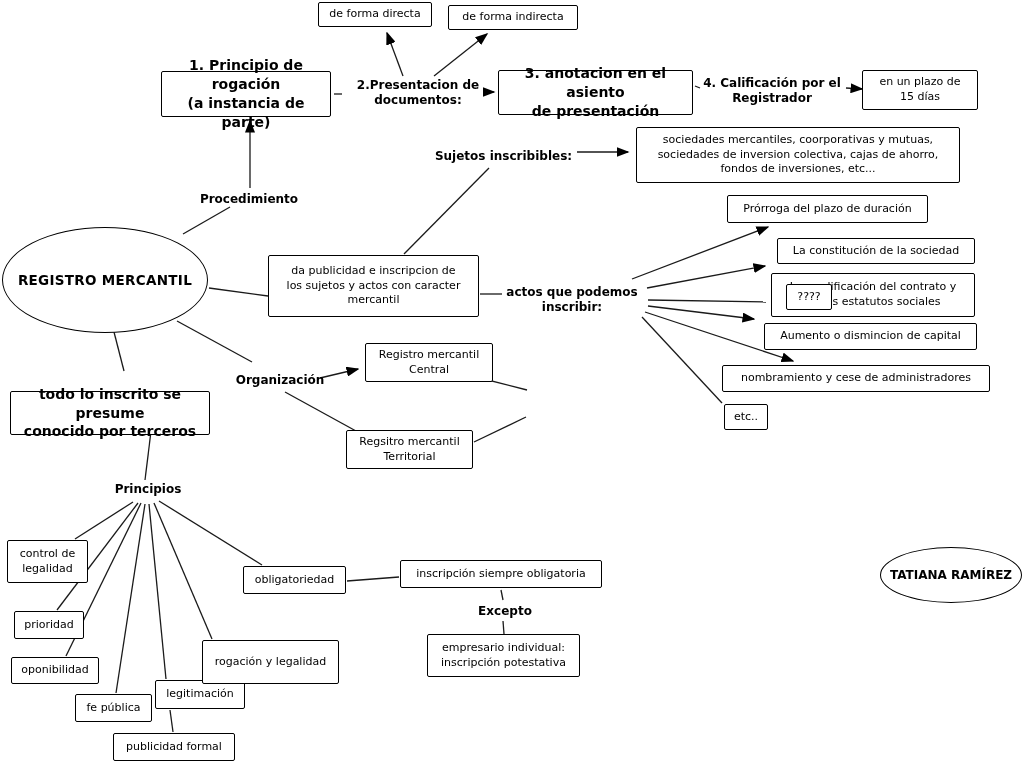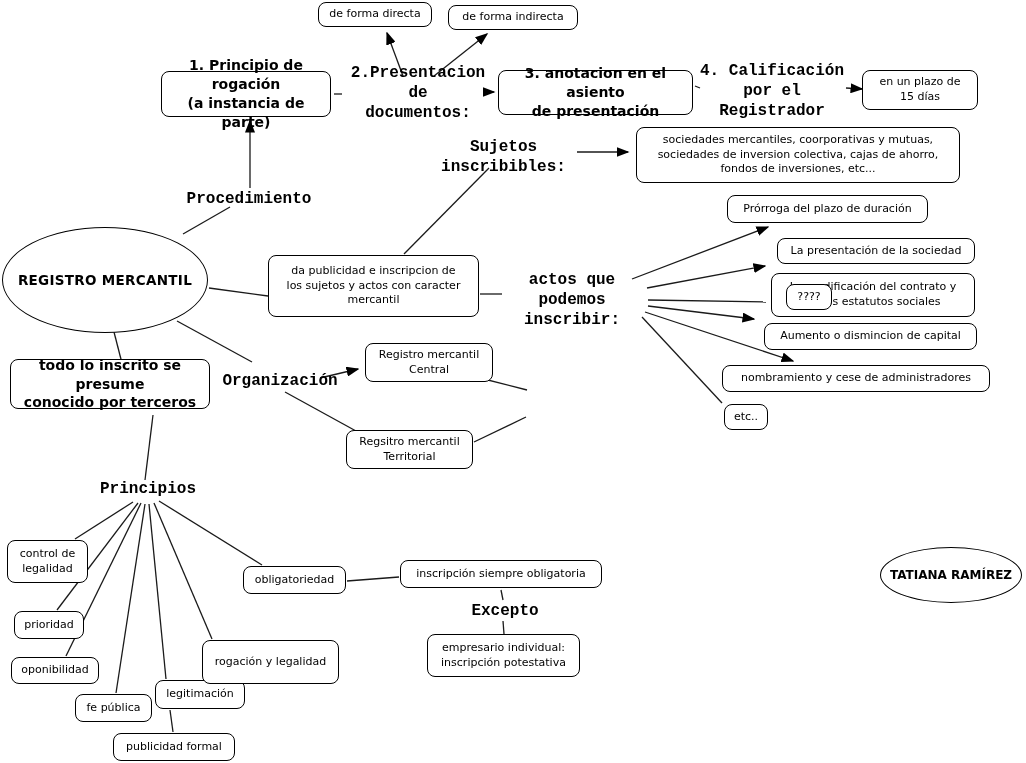--- a/index.html
+++ b/index.html
@@ -16,26 +16,26 @@
     position:absolute;
     box-sizing:border-box;
     display:flex;align-items:center;justify-content:center;
     text-align:center;
     white-space:pre-line;
     font-size:11px;line-height:1.35;
     color:#000;
   }
   .box{
     border:1.4px solid #000;
-    border-radius:8px;
+    border-radius:2px;
     background:#fff;
     padding:2px 6px;
   }
   .bold{font-weight:bold;font-size:14px;}
-  .blabel{font-weight:bold;font-size:16px;line-height:1.25;background:transparent;font-family:Liberation Mono, monospace;}
+  .blabel{font-weight:bold;font-size:12px;line-height:1.25;background:transparent;}
   .ellipse{
     border:1.5px solid #000;
     border-radius:50%;
     background:#fff;
     font-weight:bold;
   }
   .main-ellipse{font-size:13.5px;letter-spacing:.3px;}
   .author-ellipse{font-size:12px;}
   .overlay{z-index:3;}
 </style>
@@ -117,29 +117,29 @@
 
   <div class="node blabel" style="left:199px;top:191px;width:100px;height:16px">Procedimiento</div>
   <div class="node ellipse main-ellipse" style="left:2px;top:227px;width:206px;height:106px">REGISTRO MERCANTIL</div>
   <div class="node box" style="left:268px;top:255px;width:211px;height:62px">da publicidad e inscripcion de
 los sujetos y actos con caracter
 mercantil</div>
   <div class="node blabel" style="left:502px;top:284px;width:140px;height:32px">actos que podemos
 inscribir:</div>
 
   <div class="node box" style="left:727px;top:195px;width:201px;height:28px">Prórroga del plazo de duración</div>
-  <div class="node box" style="left:777px;top:238px;width:198px;height:26px">La presentación de la sociedad</div>
+  <div class="node box" style="left:777px;top:238px;width:198px;height:26px">La constitución de la sociedad</div>
   <div class="node box" style="left:771px;top:273px;width:204px;height:44px">La modificación del contrato y
 de los estatutos sociales</div>
   <div class="node box overlay" style="left:786px;top:284px;width:46px;height:26px">????</div>
   <div class="node box" style="left:764px;top:323px;width:213px;height:27px">Aumento o dismincion de capital</div>
   <div class="node box" style="left:722px;top:365px;width:268px;height:27px">nombramiento y cese de administradores</div>
   <div class="node box" style="left:724px;top:404px;width:44px;height:26px">etc..</div>
 
-  <div class="node box bold" style="left:10px;top:359px;width:200px;height:50px">todo lo inscrito se presume
+  <div class="node box bold" style="left:10px;top:391px;width:200px;height:44px">todo lo inscrito se presume
 conocido por terceros</div>
   <div class="node blabel" style="left:234px;top:372px;width:92px;height:17px">Organización</div>
   <div class="node box" style="left:365px;top:343px;width:128px;height:39px">Registro mercantil
 Central</div>
   <div class="node box" style="left:346px;top:430px;width:127px;height:39px">Regsitro mercantil
 Territorial</div>
 
   <div class="node blabel" style="left:112px;top:481px;width:72px;height:16px">Principios</div>
   <div class="node box" style="left:7px;top:540px;width:81px;height:43px">control de
 legalidad</div>

